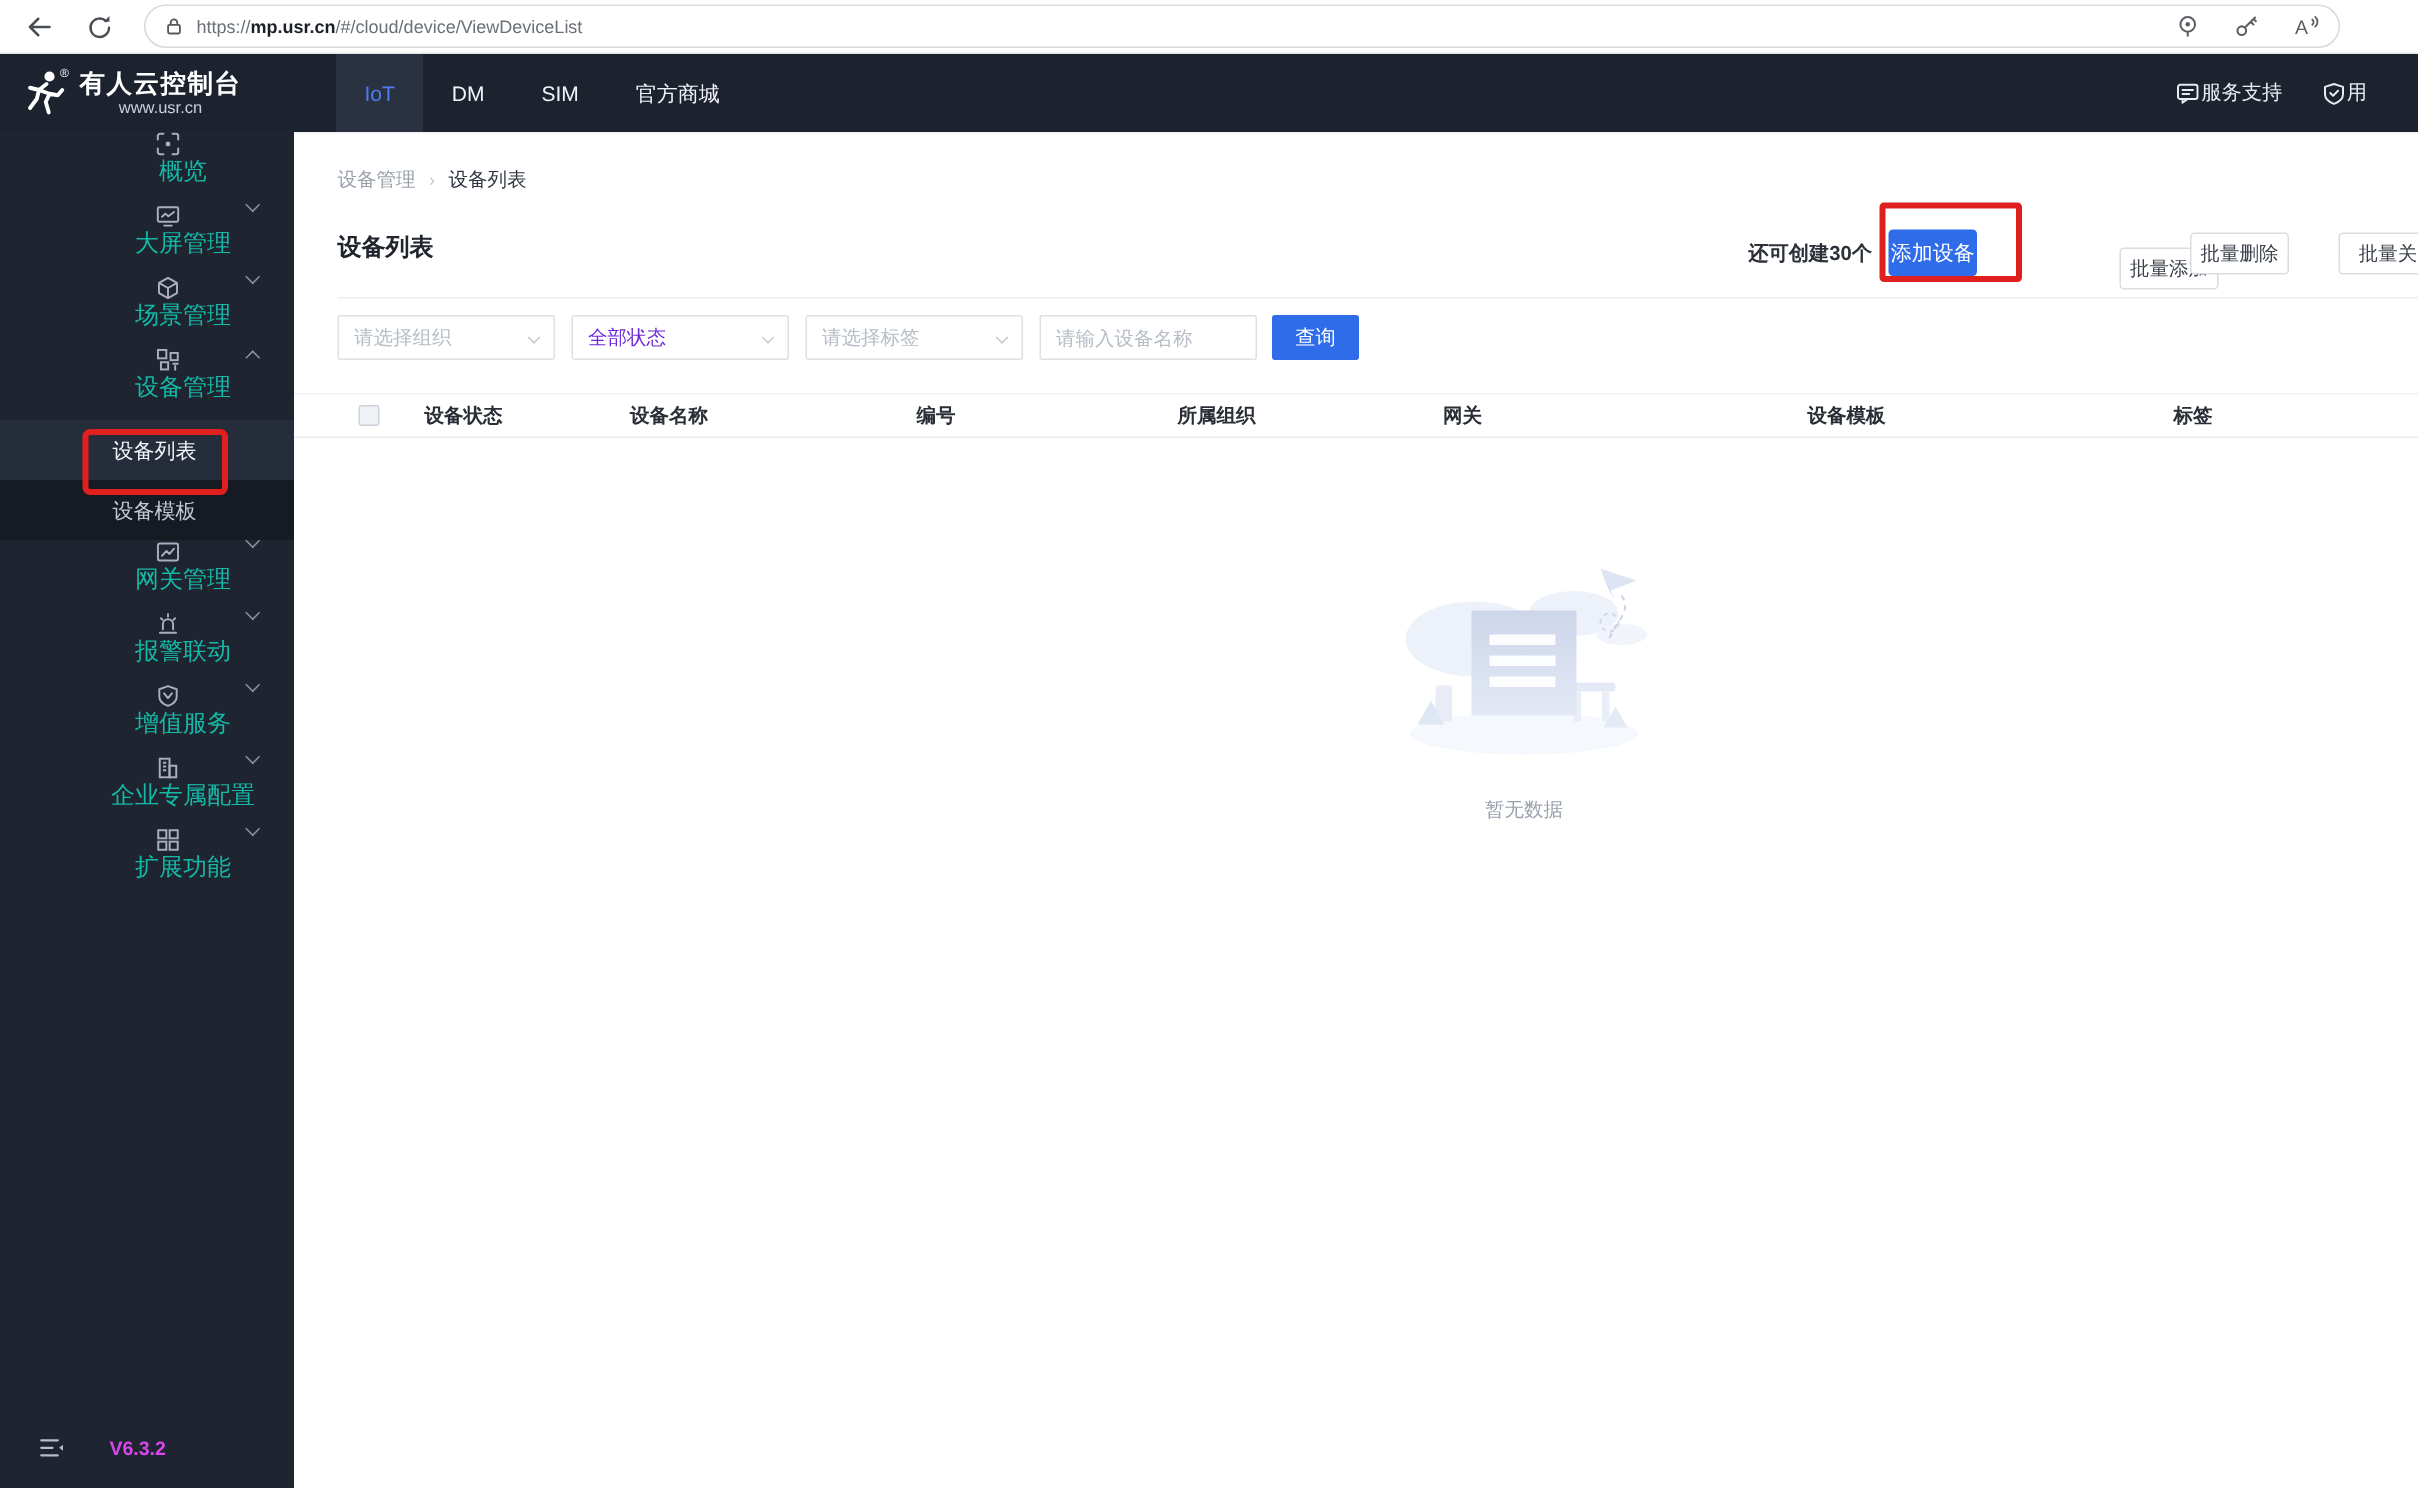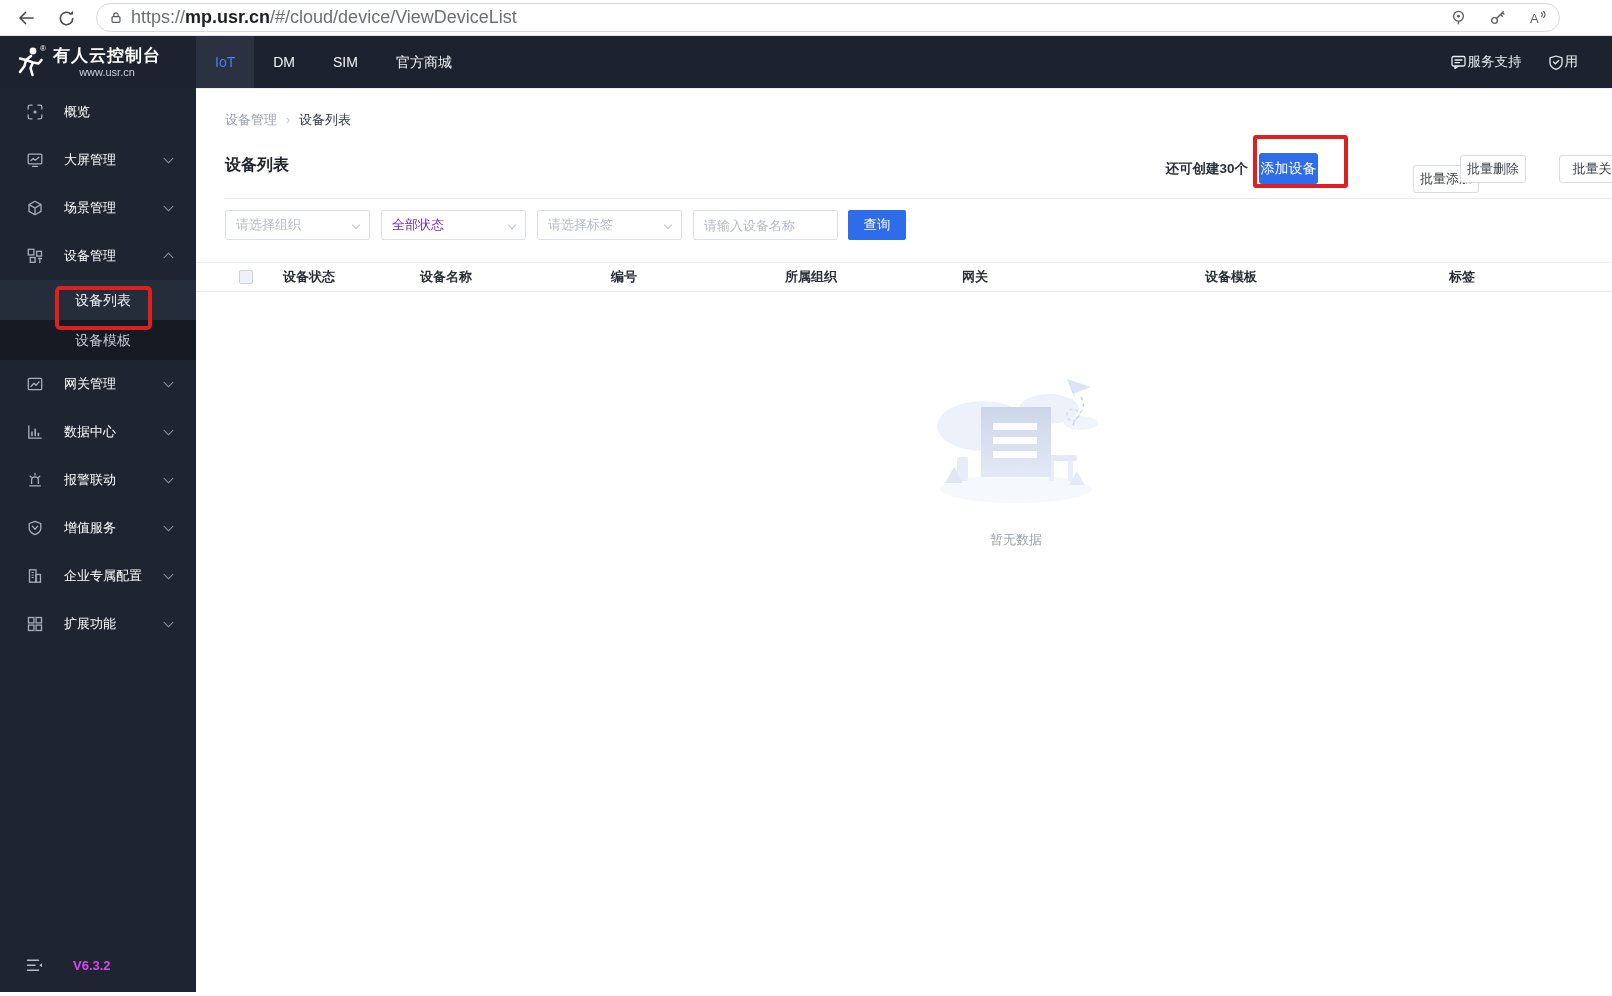--- a/index.html
+++ b/index.html
@@ -9,44 +9,44 @@
 
   
   #browser-bar { position:absolute; left:0; top:0; width:1612px; height:36px;
     background:#fff; border-bottom:1px solid #e4e6e9; z-index:30; }
   .bb-btn { position:absolute; top:6px; width:24px; height:24px; display:flex;
     align-items:center; justify-content:center; border-radius:4px; cursor:pointer; }
   #bb-back { left:14px; } #bb-refresh { left:54px; }
   #url-pill { position:absolute; left:96px; top:3px; height:29px; right:52px;
     border:1px solid #d7d9dd; border-radius:15px; background:#fff;
     display:flex; align-items:center; padding:0 12px; }
-  #url-text { font-size:18px; color:#6b7076; margin-left:8px; white-space:nowrap; }
+  #url-text { font-size:12px; color:#6b7076; margin-left:8px; white-space:nowrap; }
   #url-text .host { color:#1c1f24; font-weight:700; }
   .pill-right { margin-left:auto; display:flex; align-items:center; gap:22px; }
 
   
   #app-header { position:absolute; left:0; top:36px; width:1612px; height:52px;
     background:#1c222e; z-index:20; display:flex; align-items:stretch; }
   #logo-area { width:196px; display:flex; align-items:center; padding-left:16px; position:relative; }
   #brand-block { margin-left:9px; }
   #brand-title { color:#fff; font-size:17px; font-weight:700; letter-spacing:1px; line-height:19px; }
   #brand-sub { color:#c9d0da; font-size:11px; text-align:center; margin-top:1px; }
   #reg-mark { position:absolute; left:40px; top:8px; color:#fff; font-size:8px; }
-  #main-tabs { display:flex; }
+  #main-tabs { display:flex;margin-left:28px; }
   .tab { padding:0 19px; line-height:52px; font-size:14px; color:#f2f4f7; cursor:pointer; }
   .tab.active { background:#2a3140; color:#4e7df2; }
   #header-right { margin-left:auto; display:flex; align-items:center; gap:26px; padding-right:34px; }
   .hdr-item { display:flex; align-items:center; gap:1px; color:#e8ebf0; font-size:13.5px;
     cursor:pointer; white-space:nowrap; }
 
   
   #sidebar { position:absolute; left:0; top:88px; width:196px; height:904px;
     background:#1f2530; z-index:10; }
   .nav-item { height:48px; display:flex; align-items:center; padding-left:27px;
-    color:#ffffff; font-size:13px; cursor:pointer; position:relative; }
+    color:#14b8a6; font-size:16px; cursor:pointer; position:relative;flex-direction:column; }
   .nav-item .nav-label { margin-left:21px; }
   .chev { position:absolute; right:24px; width:7px; height:7px;
     border-right:1.4px solid #8a92a0; border-bottom:1.4px solid #8a92a0; }
   .chev.down { transform:rotate(45deg); margin-top:-3px; }
   .chev.up { transform:rotate(-135deg); margin-top:3px; }
   .sub-item { height:40px; line-height:40px; padding-left:75px; font-size:14px; cursor:pointer; }
   .sub-item.active { background:#262d3a; color:#f2f4f8; }
   .sub-item.normal { background:#151a23; color:#c3c9d4; }
   #sidebar-bottom { position:absolute; left:0; top:862px; width:196px; height:30px;
     display:flex; align-items:center; }
@@ -221,28 +221,20 @@
     <i class="chev up"></i>
   </div>
   <div class="sub-item active">设备列表</div>
   <div class="sub-item normal">设备模板</div>
   <div class="nav-item">
     <svg width="16" height="16" viewBox="0 0 16 16">
       <rect x="1.3" y="2.3" width="13.4" height="11.4" rx="1.2" fill="none" stroke="#a9b0bd" stroke-width="1.3"></rect>
       <path d="M4 10.5 7 7.3l2 2 3-3.5" fill="none" stroke="#a9b0bd" stroke-width="1.3" stroke-linecap="round" stroke-linejoin="round"></path>
     </svg>
     <span class="nav-label">网关管理</span>
-    <i class="chev down"></i>
-  </div>
-  <div class="nav-item">
-    <svg width="16" height="16" viewBox="0 0 16 16">
-      <path d="M1.8 1.8v12.4h12.4" fill="none" stroke="#a9b0bd" stroke-width="1.3" stroke-linecap="round"></path>
-      <path d="M5 11.5V8 M8.2 11.5V5.2 M11.4 11.5V9.3" stroke="#a9b0bd" stroke-width="1.6" stroke-linecap="round"></path>
-    </svg>
-    <span class="nav-label">数据中心</span>
     <i class="chev down"></i>
   </div>
   <div class="nav-item">
     <svg width="16" height="16" viewBox="0 0 16 16">
       <path d="M4.6 12V8.2a3.4 3.4 0 0 1 6.8 0V12" fill="none" stroke="#a9b0bd" stroke-width="1.3"></path>
       <path d="M2.6 13.8h10.8" stroke="#a9b0bd" stroke-width="1.3" stroke-linecap="round"></path>
       <path d="M8 3V1.4 M3.2 4.2l1.2 1 M12.8 4.2l-1.2 1" stroke="#a9b0bd" stroke-width="1.3" stroke-linecap="round"></path>
     </svg>
     <span class="nav-label">报警联动</span>
     <i class="chev down"></i>

